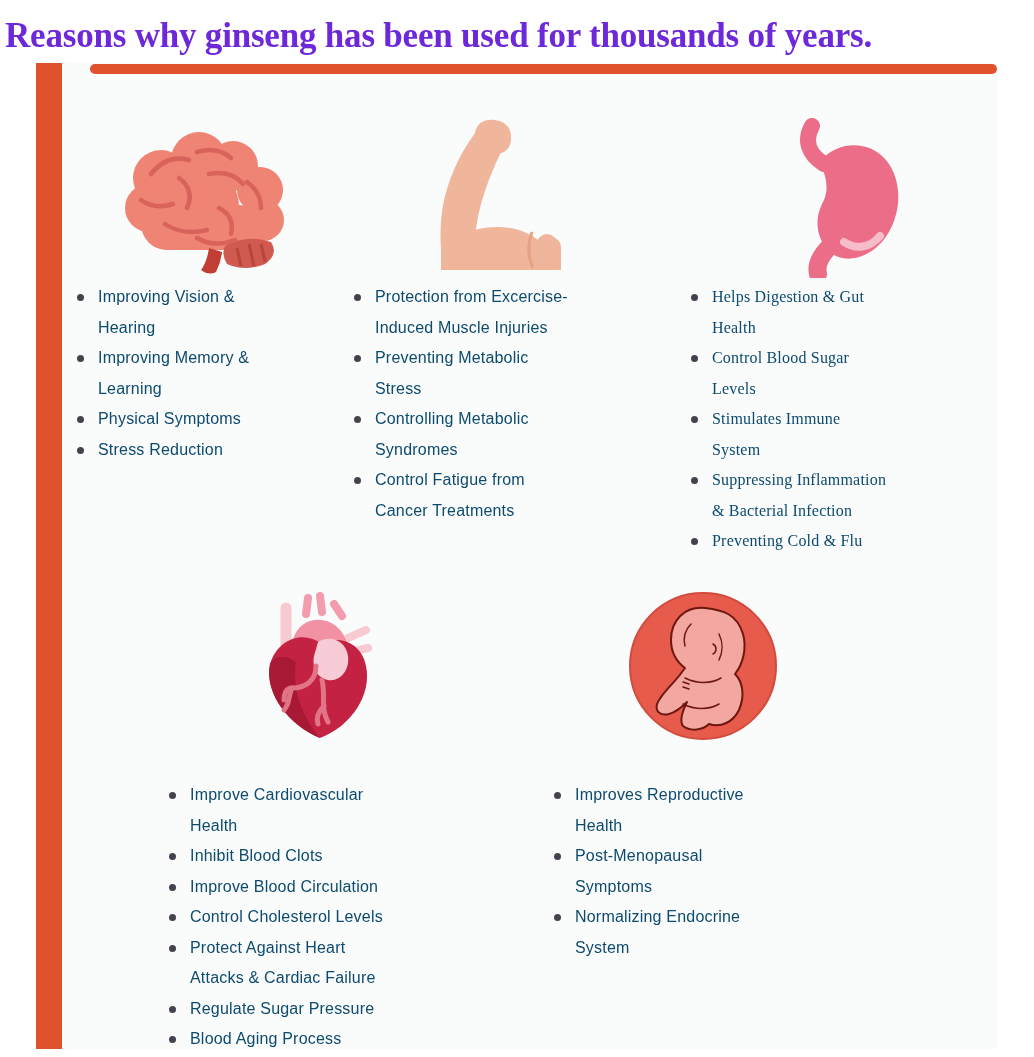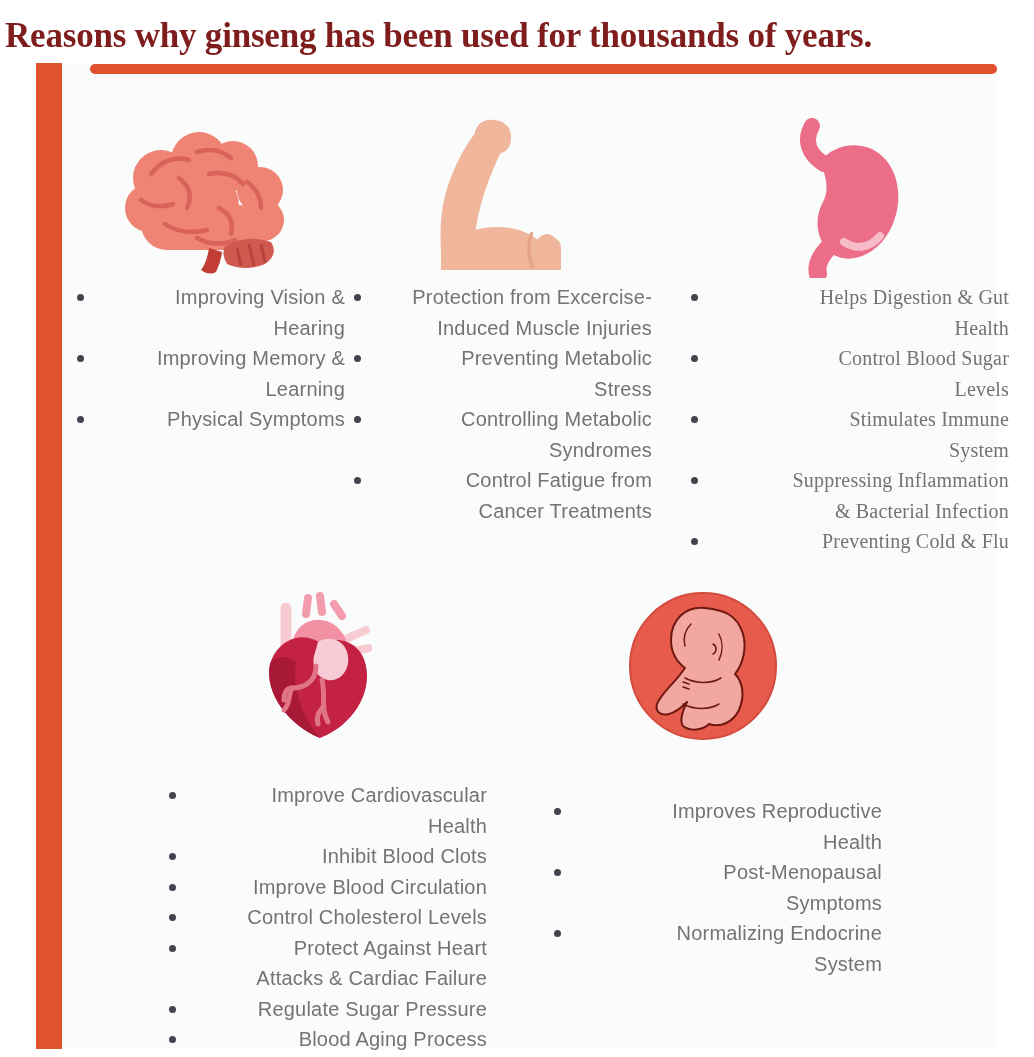--- a/index.html
+++ b/index.html
@@ -1,42 +1,42 @@
 <!DOCTYPE html>
 <html><head>
 <meta charset="utf-8">
 <style>
   html,body{margin:0;padding:0;background:#ffffff;}
   .page{position:relative;width:1034px;height:1057px;background:#ffffff;overflow:hidden;
         font-family:"Liberation Sans",sans-serif;}
   .title{position:absolute;left:5px;top:-7px;white-space:nowrap;
          font-family:"Liberation Serif",serif;font-weight:700;font-size:35px;
-         letter-spacing:-0.2px;color:#7f1d1d;}
+         letter-spacing:-0.2px;color:#6d28d9;}
   .panel{position:absolute;left:62px;top:63px;width:935px;height:986px;background:#fafbfb;}
   .vbar{position:absolute;left:36px;top:63px;width:26px;height:986px;background:#e0512e;}
   .hbar{position:absolute;left:90px;top:64px;width:907px;height:10px;border-radius:5px;background:#e0512e;}
 
   .icon{position:absolute;}
   .icon svg{display:block;width:100%;height:100%;}
   .i-brain{left:113px;top:126px;width:176px;height:150px;}
   .i-muscle{left:435px;top:118px;width:126px;height:152px;}
   .i-stomach{left:796px;top:118px;width:112px;height:160px;}
   .i-heart{left:256px;top:586px;width:124px;height:162px;}
   .i-fetus{left:627px;top:590px;width:152px;height:152px;}
 
   ul.benefits{position:absolute;list-style:none;margin:0;padding:0;}
-  ul.benefits li{position:relative;padding-left:25px;font-size:20px;line-height:30.5px;
-                 letter-spacing:0.2px;color:#737373;white-space:pre-line;text-align:right;}
+  ul.benefits li{position:relative;padding-left:25px;font-size:16px;line-height:30.5px;
+                 letter-spacing:0.2px;color:#0c4a6e;white-space:pre-line;}
   ul.benefits li::before{content:"";position:absolute;left:4px;top:12px;width:7px;height:7px;
                          border-radius:50%;background:#45424e;}
   .l-brain{left:73px;top:282px;width:272px;}
   .l-muscle{left:350px;top:282px;width:302px;}
   .l-stomach{left:687px;top:282px;width:322px;font-family:Liberation Serif, serif;}
   .l-heart{left:165px;top:780px;width:322px;}
-  .l-fetus{left:550px;top:796px;width:332px;}
+  .l-fetus{left:550px;top:780px;width:332px;}
 </style>
 </head>
 <body>
 
 <div class="page">
 
   <h1 class="title">Reasons why ginseng has been used for thousands of years.</h1>
 
   <div class="panel"></div>
   <div class="vbar"></div>
@@ -74,20 +74,21 @@
         <path d="M84,112 Q102,122 122,114"></path>
       </g>
     </svg>
   </div>
   <ul class="benefits l-brain">
       <li>Improving Vision &amp;
 Hearing</li>
       <li>Improving Memory &amp;
 Learning</li>
       <li>Physical Symptoms</li>
+      <li>Stress Reduction</li>
     </ul>
 
   <div class="icon i-muscle">
     <svg viewBox="0 0 126 152" xmlns="http://www.w3.org/2000/svg">
       <g fill="#efb69b">
         <path d="M40,14 Q44,0 60,2 Q76,4 76,20 Q76,34 62,36 Q46,38 40,24 Z"></path>
         <path d="M44,10 Q20,40 10,78 Q4,102 6,132 L40,142 Q36,96 66,34 Z"></path>
         <path d="M6,128 Q46,104 72,116 Q92,124 100,134 Q104,120 118,120 Q126,121 126,130 L126,152 L6,152 Z"></path>
         <ellipse cx="62" cy="136" rx="48" ry="27"></ellipse>
         <ellipse cx="112" cy="138" rx="14" ry="22"></ellipse>

